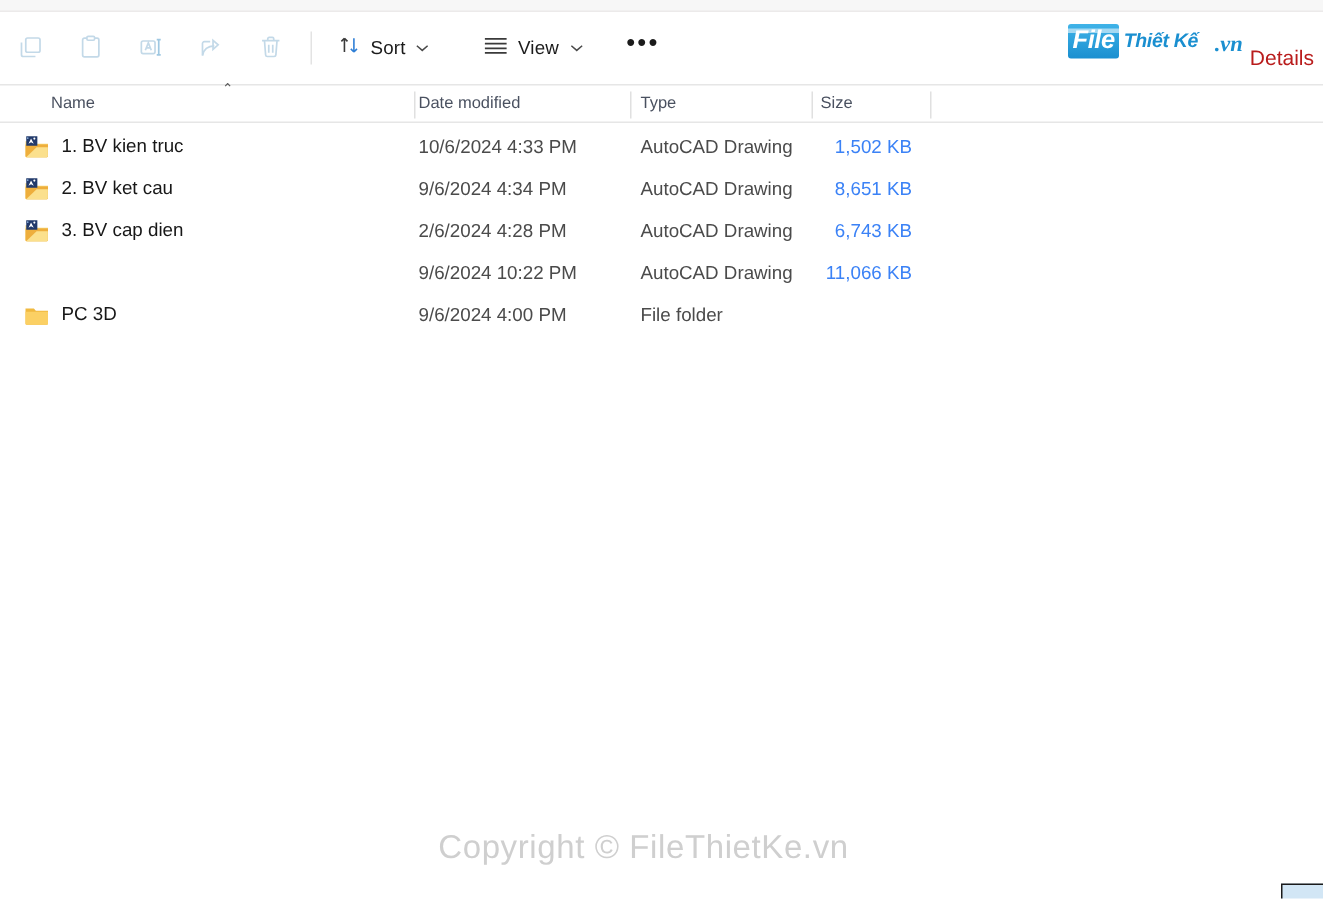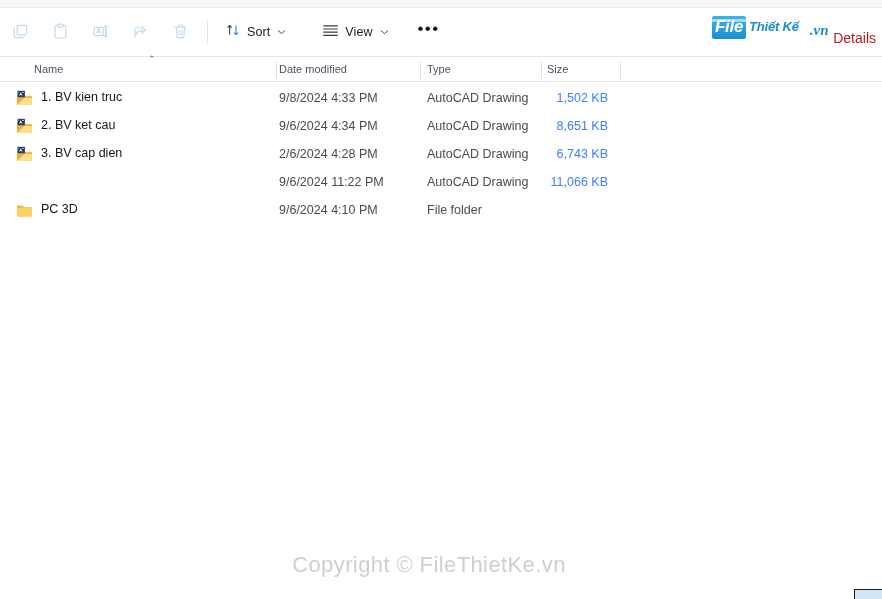--- a/index.html
+++ b/index.html
@@ -379,21 +379,21 @@
           <path d="M1 14V6.4h15v7.6a0.9 0.9 0 0 1-0.9 0.9H1.9A0.9 0.9 0 0 1 1 14z" fill="#eeae3c"></path>
           <path d="M1.6 14.6 8.4 8.1h7.5v5.9a0.9 0.9 0 0 1-0.9 0.9H1.9z" fill="#fbe08d"></path>
           <path d="M1.5 0.8h7.4v6.4H1.5z" fill="#223a6b"></path>
           <path d="M3.0 5.9l1.7-3.6 1.8 3.6-1.8-1.1z" fill="#ffffff"></path>
           <circle cx="6.9" cy="2.4" r="0.7" fill="#ffffff"></circle>
           <circle cx="2.5" cy="2.1" r="0.55" fill="#8fb6e0"></circle>
         </svg>
       </span>
       <span class="nm">1. BV kien truc</span>
     </div>
-    <div class="cell-date">9/8/2024 4:33 PM</div>
+    <div class="cell-date">10/6/2024 4:33 PM</div>
     <div class="cell-type">AutoCAD Drawing</div>
     <div class="cell-size">1,502 KB</div>
   </div>
 
   <div class="file-row">
     <div class="cell-name">
       <span class="ficon">
         <svg class="ficon" viewBox="0 0 17 16">
           <path d="M1 4.2h6.0l1.3 1.6H16v8.2a0.9 0.9 0 0 1-0.9 0.9H1.9A0.9 0.9 0 0 1 1 14V4.2z" fill="#f6d16b"></path>
           <path d="M1 14V6.4h15v7.6a0.9 0.9 0 0 1-0.9 0.9H1.9A0.9 0.9 0 0 1 1 14z" fill="#eeae3c"></path>
@@ -425,36 +425,36 @@
         </svg>
       </span>
       <span class="nm">3. BV cap dien</span>
     </div>
     <div class="cell-date">2/6/2024 4:28 PM</div>
     <div class="cell-type">AutoCAD Drawing</div>
     <div class="cell-size">6,743 KB</div>
   </div>
 
   <div class="file-row">
-    <div class="cell-date">9/6/2024 11:22 PM</div>
+    <div class="cell-date">9/6/2024 10:22 PM</div>
     <div class="cell-type">AutoCAD Drawing</div>
     <div class="cell-size">11,066 KB</div>
   </div>
 
   <div class="file-row">
     <div class="cell-name">
       <span class="ficon">
         <svg class="ficon" viewBox="0 0 17 16">
           <path d="M1 3.6h5.6l1.3 1.6H16v8.4a0.9 0.9 0 0 1-0.9 0.9H1.9A0.9 0.9 0 0 1 1 13.6V3.6z" fill="#f0b93f"></path>
           <path d="M1 13.6V5.9h15v7.7a0.9 0.9 0 0 1-0.9 0.9H1.9A0.9 0.9 0 0 1 1 13.6z" fill="#fbd064"></path>
         </svg>
       </span>
       <span class="nm">PC 3D</span>
     </div>
-    <div class="cell-date">9/6/2024 4:10 PM</div>
+    <div class="cell-date">9/6/2024 4:00 PM</div>
     <div class="cell-type">File folder</div>
     <div class="cell-size"></div>
   </div>
 
 </div>
 
 <div class="wm-center">Copyright © FileThietKe.vn</div>
 
 <div class="corner-stub"></div>
 

